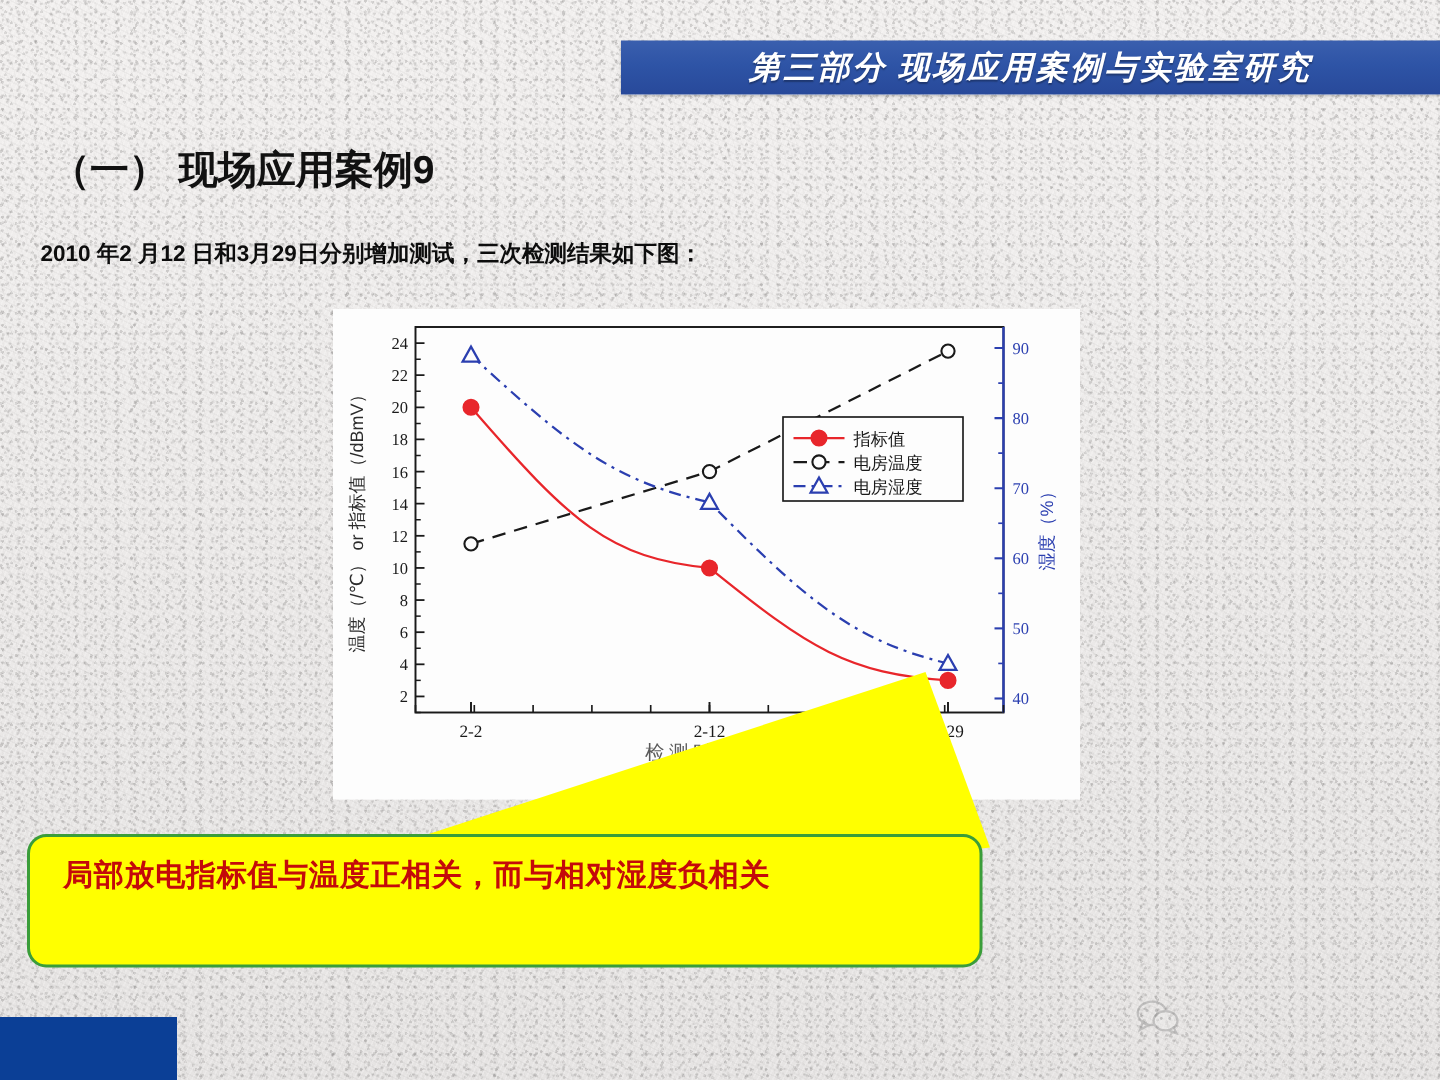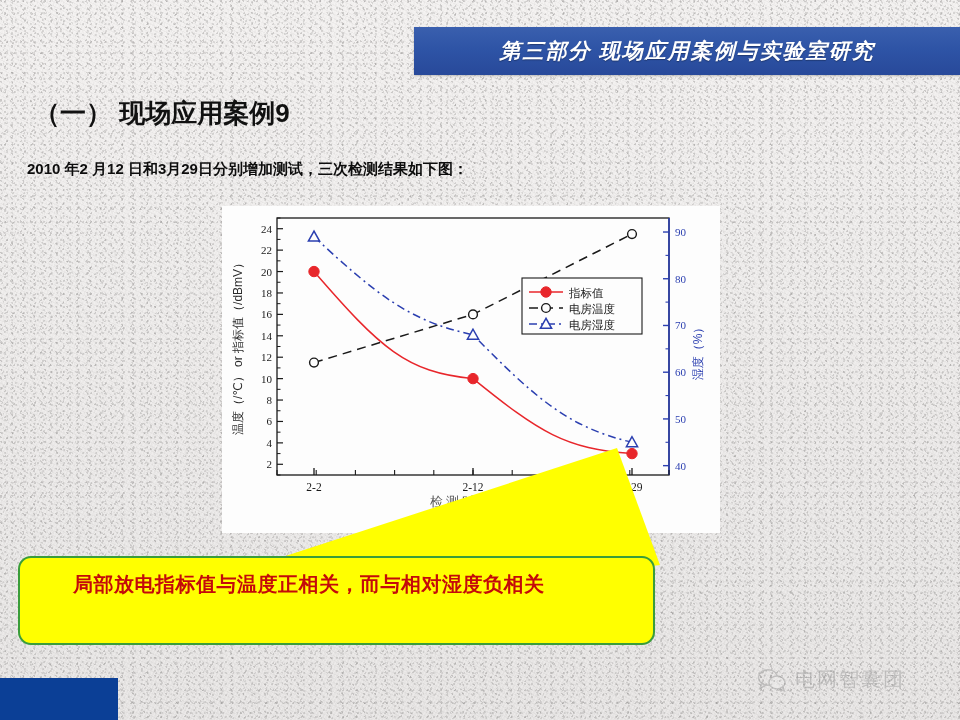--- a/index.html
+++ b/index.html
@@ -31,21 +31,21 @@
   #bg:after{
     content:"";position:absolute;inset:0;
     background-image:
       repeating-linear-gradient(27deg, rgba(120,118,117,.055) 0 1px, transparent 1px 4px),
       repeating-linear-gradient(-63deg, rgba(255,255,255,.20) 0 1px, transparent 1px 3px),
       repeating-linear-gradient(73deg, rgba(130,128,127,.045) 0 1px, transparent 1px 5px);
   }
 
   
   #banner{
-    position:absolute;left:414px;top:27px;width:546px;height:48px;
+    position:absolute;left:414px;top:27px;width:546px;height:36px;
     background:linear-gradient(180deg,#3a5fae 0%,#2e54a6 45%,#28499a 100%);
     box-shadow:0 1px 2px rgba(0,0,0,.22);
     display:flex;align-items:center;justify-content:center;
   }
   #banner .txt{
     color:#fff;font-size:21px;font-weight:bold;letter-spacing:2px;
     font-family:"Liberation Serif","DejaVu Serif",serif;
     font-style:italic;white-space:nowrap;
     text-shadow:0 1px 1px rgba(0,0,0,.3);
   }
@@ -72,21 +72,21 @@
     position:absolute;left:0;top:430px;width:700px;height:210px;
     pointer-events:none;
   }
   #callout-box{
     position:absolute;left:18px;top:556px;width:637px;height:89px;
     background:#ffff00;border:2px solid #3a9d3a;border-radius:13px;
     box-sizing:border-box;padding:9px 0 0 22px;
   }
   #callout-box .line{
     color:#c40a0a;font-size:20px;font-weight:bold;line-height:35px;
-    white-space:nowrap;letter-spacing:.5px;margin-left:31px;
+    white-space:nowrap;letter-spacing:.5px;
   }
 
   
   #blue-block{
     position:absolute;left:0;top:678px;width:118px;height:42px;
     background:#0b3f96;
   }
 
   
   #watermark{
@@ -251,14 +251,13 @@
   <svg width="30" height="24" viewBox="0 0 30 24">
     <ellipse cx="11" cy="9.5" rx="9.5" ry="7.8" fill="none" stroke="#8d8d8d" stroke-width="1.5"></ellipse>
     <polygon points="5,15 3,20.5 8.5,17.5" fill="none" stroke="#8d8d8d" stroke-width="1.5"></polygon>
     <circle cx="7.6" cy="7.6" r="1.05" fill="#8d8d8d"></circle>
     <circle cx="14" cy="7.6" r="1.05" fill="#8d8d8d"></circle>
     <ellipse cx="20" cy="14.5" rx="8" ry="6.4" fill="#f0efee" stroke="#8d8d8d" stroke-width="1.5"></ellipse>
     <polygon points="25.5,19 27.5,23 22.5,21" fill="#f0efee" stroke="#8d8d8d" stroke-width="1.4"></polygon>
     <circle cx="17.2" cy="13" r=".95" fill="#8d8d8d"></circle>
     <circle cx="22.8" cy="13" r=".95" fill="#8d8d8d"></circle>
   </svg>
-  <span class="wm-text">电网智囊团</span>
 </div>
 
 </body></html>

